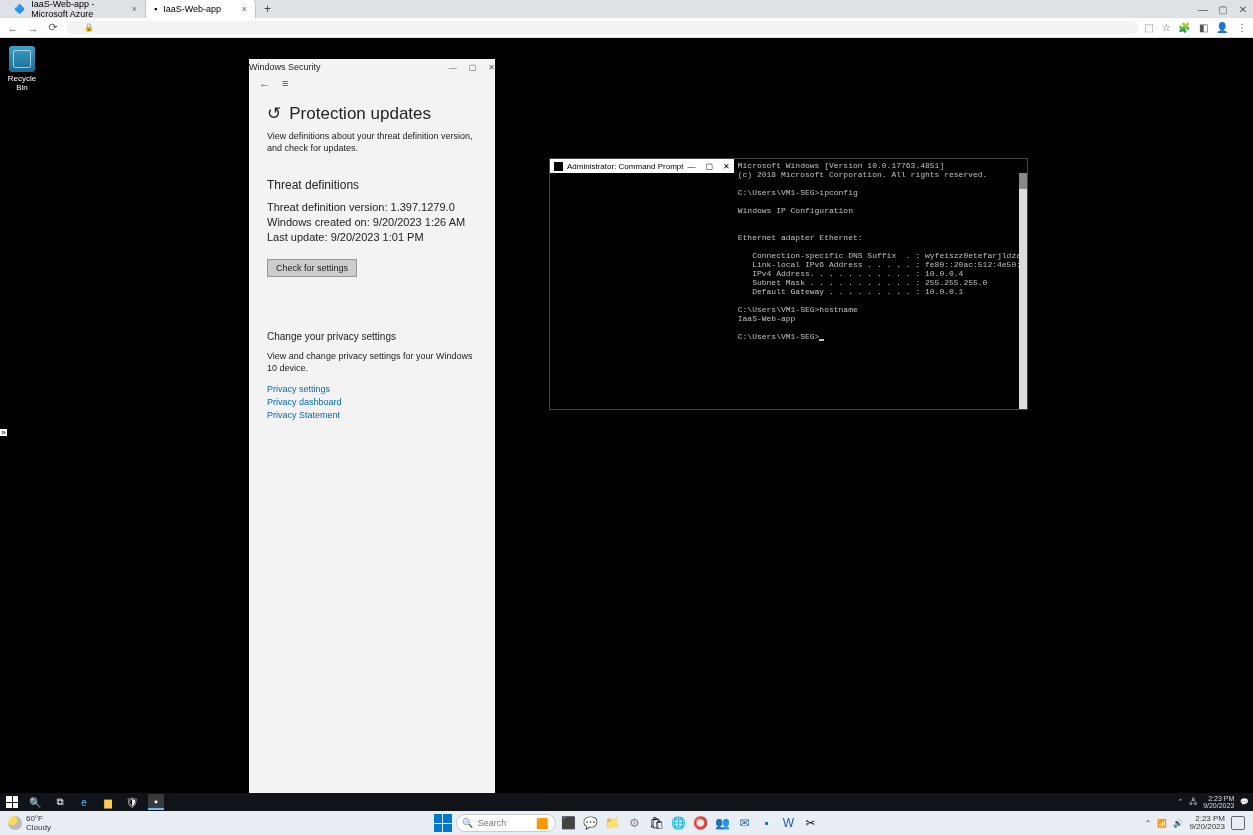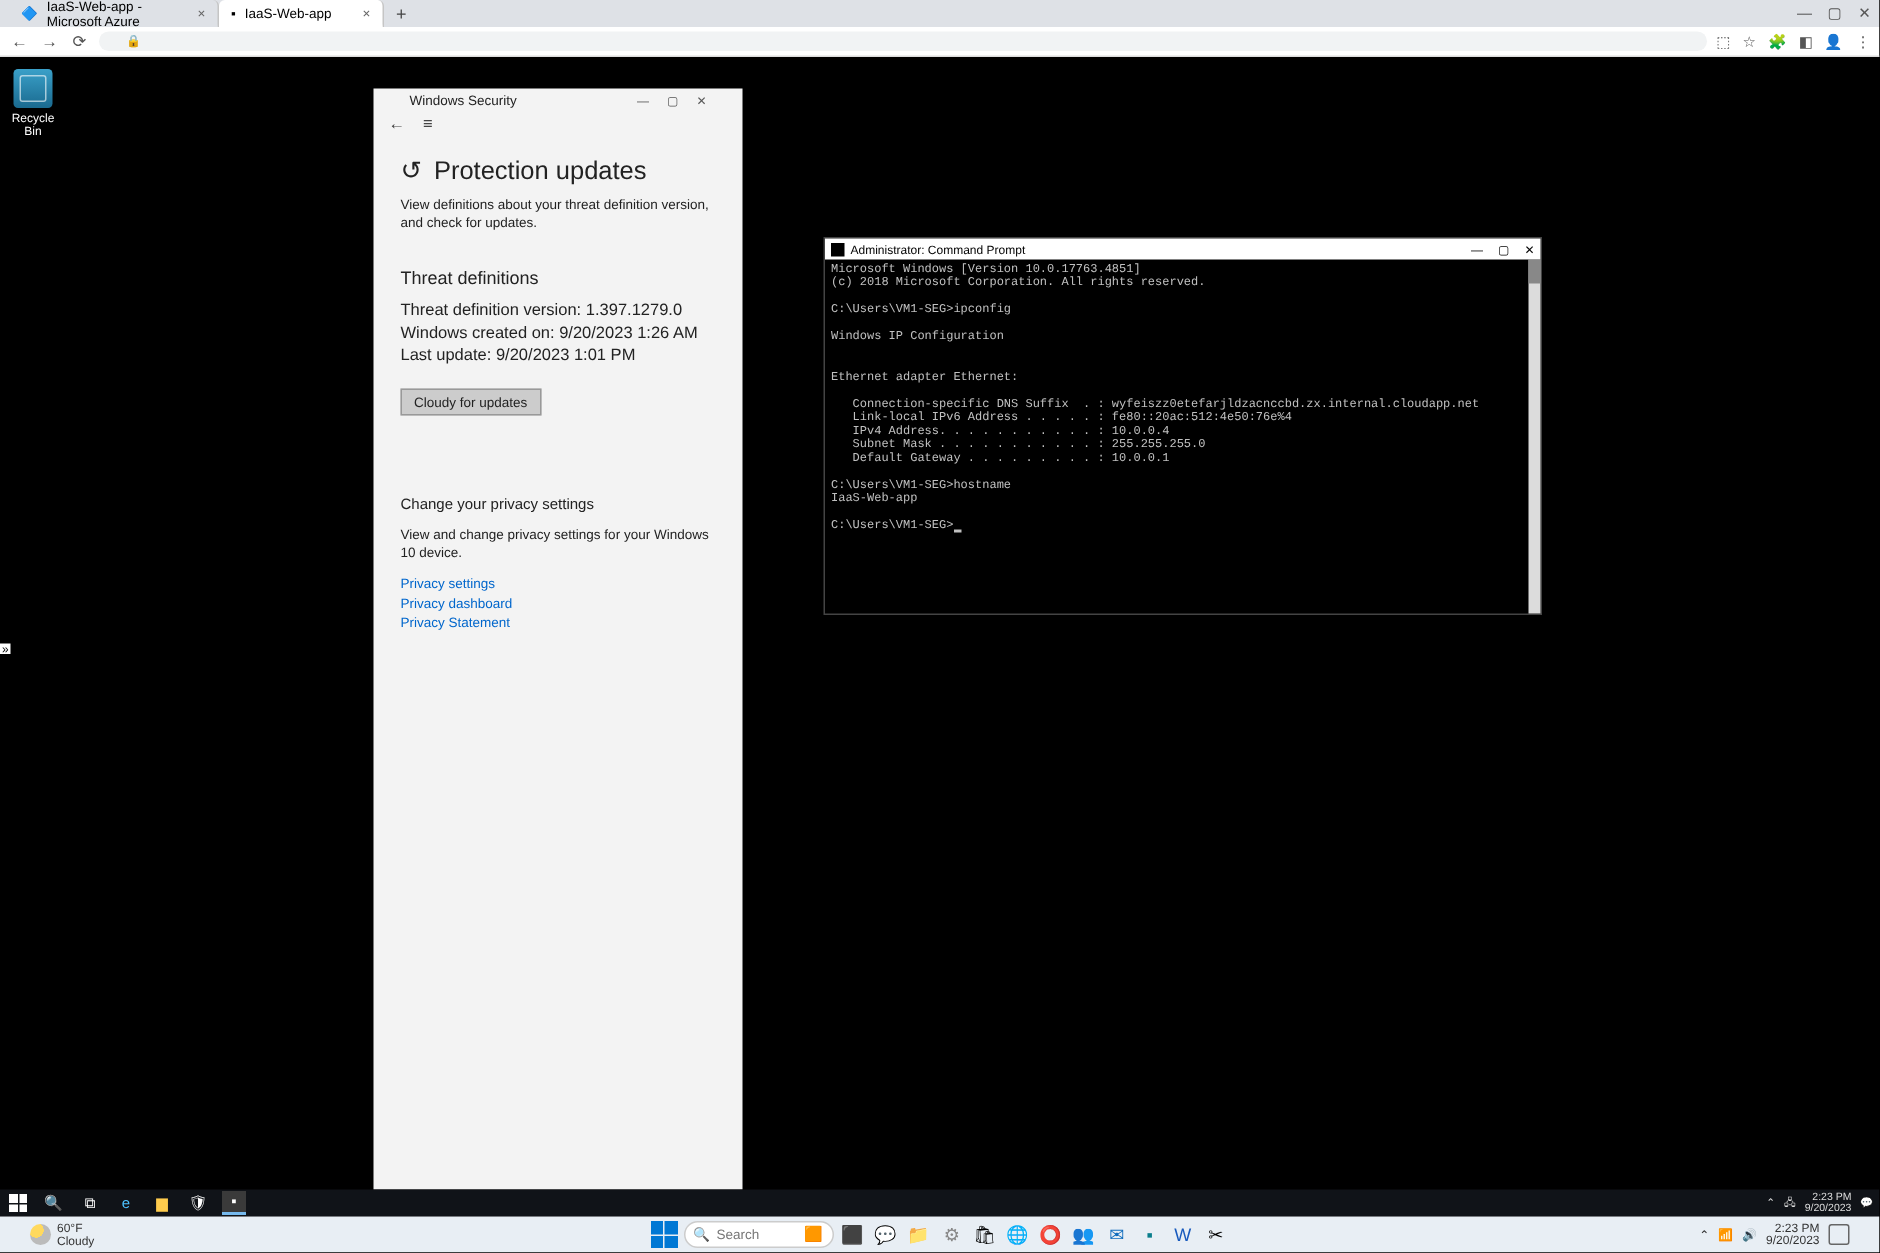--- a/index.html
+++ b/index.html
@@ -22,55 +22,55 @@
 
 
 .remote { position:absolute; left:0; top:38px; width:1253px; height:773px; background:#000; }
 .recycle { position:absolute; left:4px; top:8px; width:36px; text-align:center; color:#fff; font-size:8px; cursor:pointer; }
 .recycle-icon { width:26px; height:26px; margin:0 auto 2px; background:linear-gradient(#3aa0c9,#1a6a8f); border-radius:3px; position:relative; }
 .recycle-icon::after { content:""; position:absolute; inset:4px; border:1px solid rgba(255,255,255,.6); border-radius:2px; }
 .edge-arrow { position:absolute; left:0; top:391px; width:7px; height:7px; background:#fff; color:#000; font-size:8px; line-height:7px; text-align:center; cursor:pointer; }
 
 
 .sec-win { position:absolute; left:249px; top:21px; width:246px; height:734px; background:#f3f3f3; box-shadow:4px 4px 10px rgba(0,0,0,.4); display:flex; flex-direction:column; }
-.sec-title { height:16px; display:flex; align-items:center; font-size:9px; padding:0 24px; gap:6px; color:#222; }
+.sec-title { height:16px; display:flex; align-items:center; font-size:9px; padding:0 0; gap:6px; color:#222; }
 .sec-wctrls { margin-left:auto; display:flex; gap:12px; font-size:8px; color:#555; }
 .sec-nav { height:16px; display:flex; align-items:center; gap:12px; padding:0 10px; font-size:11px; color:#444; }
 .sec-body { padding:12px 18px 18px; font-size:9px; color:#222; overflow:auto; flex:1; }
 .sec-h1 { font-size:17px; font-weight:400; display:flex; align-items:center; gap:8px; margin-bottom:6px; }
 .refresh-glyph { display:inline-block; transform:scaleX(-1); }
 .sec-intro { font-size:9px; color:#222; margin-bottom:24px; line-height:1.35; }
 .sec-h2 { font-size:12px; font-weight:400; margin-bottom:8px; }
 .sec-para { font-size:9px; color:#222; line-height:1.35; margin-bottom:10px; }
 .sec-ver { font-size:11px; color:#222; line-height:1.35; margin-bottom:10px; }
 .check-btn { display:inline-block; background:#ccc; border:1px solid #999; padding:3px 8px; font-size:9px; cursor:pointer; margin-top:4px; }
 .sec-sep { height:54px; }
 .link { color:#0066cc; font-size:9px; display:block; margin:3px 0; cursor:pointer; }
 
 
-.cmd-win { position:absolute; left:549px; top:120px; width:479px; height:252px; background:#000; border:1px solid #444; display:flex; flex-direction:column; box-shadow:4px 4px 10px rgba(0,0,0,.5); }
+.cmd-win { position:absolute; left:549px; top:120px; width:479px; height:252px; background:#000; border:1px solid #444; display:flex; flex-direction:row; box-shadow:4px 4px 10px rgba(0,0,0,.5); }
 .cmd-title { height:14px; background:#fff; color:#000; display:flex; align-items:center; font-size:8px; padding:0 4px; gap:4px; }
 .cmd-ico { width:9px; height:9px; background:#000; }
 .cmd-wctrls { margin-left:auto; display:flex; gap:10px; font-size:8px; }
 .cmd-body { flex:1; padding:2px 4px; font-family:"Consolas","Courier New",monospace; font-size:8px; color:#c0c0c0; white-space:pre; overflow:auto; position:relative; }
 .cmd-scroll { position:absolute; right:0; top:14px; bottom:0; width:8px; background:#dcdcdc; }
 .cmd-thumb { position:absolute; top:0; width:8px; height:16px; background:#888; }
 .caret { display:inline-block; width:5px; height:2px; background:#c0c0c0; vertical-align:bottom; }
 
 
 .remote-tb { position:absolute; left:0; bottom:0; width:1253px; height:18px; background:#101318; display:flex; align-items:center; padding:0 4px; gap:8px; }
 .tb-ico { width:16px; height:16px; display:flex; align-items:center; justify-content:center; font-size:10px; color:#fff; cursor:pointer; }
 .win-logo { width:12px; height:12px; display:grid; grid-template-columns:1fr 1fr; grid-template-rows:1fr 1fr; gap:1px; }
 .win-logo span { background:#fff; }
 .tb-active { background:#333; border-bottom:2px solid #76b9ed; }
 .tb-tray { margin-left:auto; display:flex; align-items:center; gap:6px; font-size:7px; color:#ddd; }
 .tb-clock { text-align:right; line-height:1.05; }
 
 
-.host-tb { position:absolute; left:0; bottom:0; width:1253px; height:24px; background:#e8eef4; display:flex; align-items:center; padding:0 20px; }
+.host-tb { position:absolute; left:0; bottom:0; width:1253px; height:24px; background:#e8eef4; display:flex; align-items:center; padding:0 8px; }
 .weather { display:flex; align-items:center; gap:4px; font-size:8px; color:#333; }
 .weather-ico { width:14px; height:14px; background:radial-gradient(circle at 30% 30%,#ffd95e 35%,#bbb 36%); border-radius:50%; }
 .host-center { position:absolute; left:50%; transform:translateX(-50%); display:flex; align-items:center; gap:4px; height:24px; }
 .host-start { width:18px; height:18px; display:grid; grid-template-columns:1fr 1fr; grid-template-rows:1fr 1fr; gap:1px; }
 .host-start span:nth-child(1){background:#0078d4;} .host-start span:nth-child(2){background:#0078d4;} .host-start span:nth-child(3){background:#0078d4;} .host-start span:nth-child(4){background:#0078d4;}
 .host-search { width:100px; height:18px; background:#fff; border:1px solid #ccc; border-radius:10px; font-size:9px; color:#777; display:flex; align-items:center; gap:4px; padding:0 6px; }
 .host-pins { display:flex; gap:4px; }
 .pin { width:18px; height:18px; border-radius:3px; display:flex; align-items:center; justify-content:center; font-size:12px; cursor:pointer; }
 .host-tray { margin-left:auto; display:flex; align-items:center; gap:6px; font-size:8px; color:#333; }
 .host-clock { text-align:right; line-height:1.05; }
@@ -140,21 +140,21 @@
         <span>Protection updates</span>
       </div>
       <div class="sec-intro">View definitions about your threat definition version, and check for updates.</div>
 
       <div class="sec-h2">Threat definitions</div>
       <div class="sec-ver">
         <span>Threat definition version:</span> <span>1.397.1279.0</span><br>
         <span>Windows created on:</span> <span>9/20/2023 1:26 AM</span><br>
         <span>Last update:</span> <span>9/20/2023 1:01 PM</span>
       </div>
-      <div class="check-btn">Cloudy for updates</div>
+      <div class="check-btn">Check for settings</div>
 
       <div class="sec-sep"></div>
 
       <div class="sec-h2" style="font-size:10px">Change your privacy settings</div>
       <div class="sec-para">View and change privacy settings for your Windows 10 device.</div>
       <a class="link">Privacy settings</a>
       <a class="link">Privacy dashboard</a>
       <a class="link">Privacy Statement</a>
     </div>
   </div>

